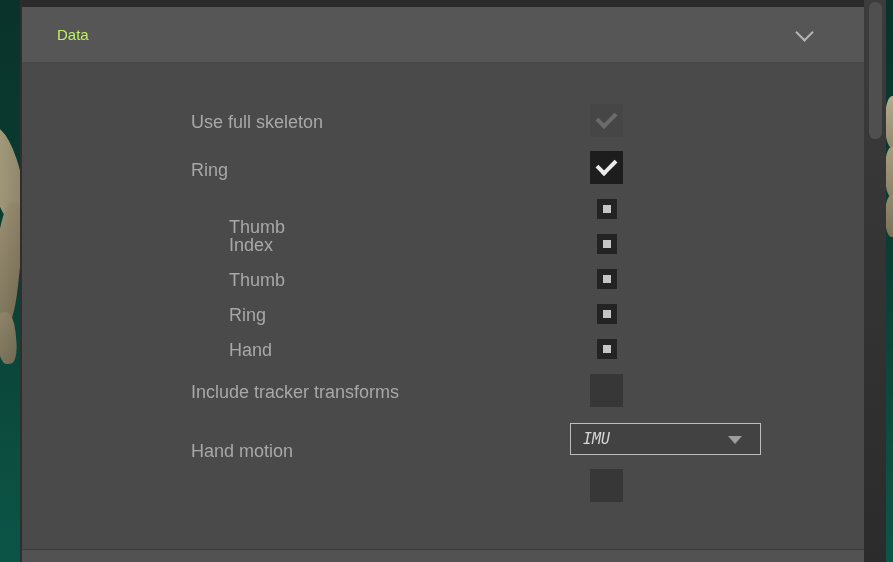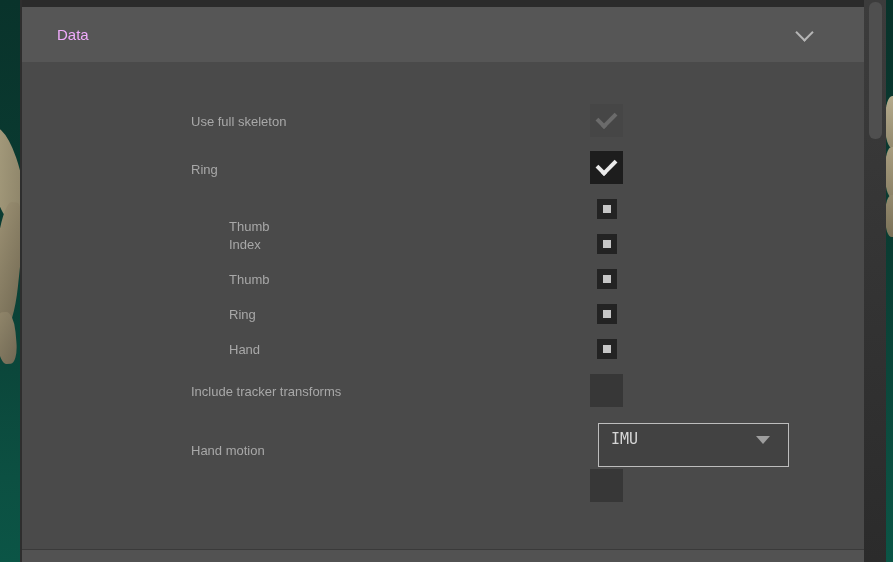--- a/index.html
+++ b/index.html
@@ -33,45 +33,45 @@
     position:absolute;left:20px;top:0;width:864px;height:562px;
     background:#4a4a4a;border-left:2px solid #2e2e2e;box-sizing:border-box;
   }
   .topbar{position:absolute;left:0;top:0;width:100%;height:7px;background:#2b2b2b;}
   .section-header{
     position:absolute;left:0;top:7px;width:100%;height:55px;background:#565656;
     cursor:pointer;
   }
   .section-title{
     position:absolute;left:35px;top:0;height:55px;line-height:55px;
-    color:#f0abfc;font-size:15px;
+    color:#bef264;font-size:15px;
   }
   .chevron{
     position:absolute;left:776px;top:19px;width:11px;height:11px;
     border-right:2px solid #b5b5b5;border-bottom:2px solid #b5b5b5;
     transform:rotate(45deg);
   }
   
   .body{position:absolute;left:0;top:62px;width:100%;height:487px;background:#4a4a4a;}
-  .lbl{position:absolute;color:#a8a8a8;font-size:13px;line-height:22px;white-space:nowrap;}
+  .lbl{position:absolute;color:#a8a8a8;font-size:18px;line-height:22px;white-space:nowrap;}
   .cb{position:absolute;width:33px;height:33px;background:#373737;cursor:pointer;}
   .cb.checked{background:#1d1d1d;}
   .cb.checked::after{
     content:'';position:absolute;left:7px;top:8px;width:15px;height:8px;
     border-left:4px solid #ebebeb;border-bottom:4px solid #ebebeb;transform:rotate(-45deg);
   }
   .cb.disabled{background:#464646;}
   .cb.disabled::after{border-color:#6b6b6b;}
   .cb-small{position:absolute;width:20px;height:20px;background:#232323;cursor:pointer;}
   .cb-small.checked::after{
     content:'';position:absolute;left:6px;top:6px;width:8px;height:8px;background:#c6c6c6;
   }
   .dropdown{
-    position:absolute;left:576px;top:361px;width:191px;height:44px;box-sizing:border-box;
-    background:#424242;border:1px solid #bdbdbd;cursor:pointer;
+    position:absolute;left:548px;top:361px;width:191px;height:32px;box-sizing:border-box;
+    background:#424242;border:1px solid #bdbdbd;cursor:pointer;font-style:italic;
   }
   .dropdown-value{
     position:absolute;left:12px;top:0;height:30px;line-height:30px;
     color:#d6d6d6;font-family:"DejaVu Sans Mono","Liberation Mono",monospace;font-size:15px;
   }
   .dropdown-arrow{
     position:absolute;right:18px;top:12px;width:0;height:0;
     border-left:7px solid transparent;border-right:7px solid transparent;
     border-top:8px solid #9e9e9e;
   }

